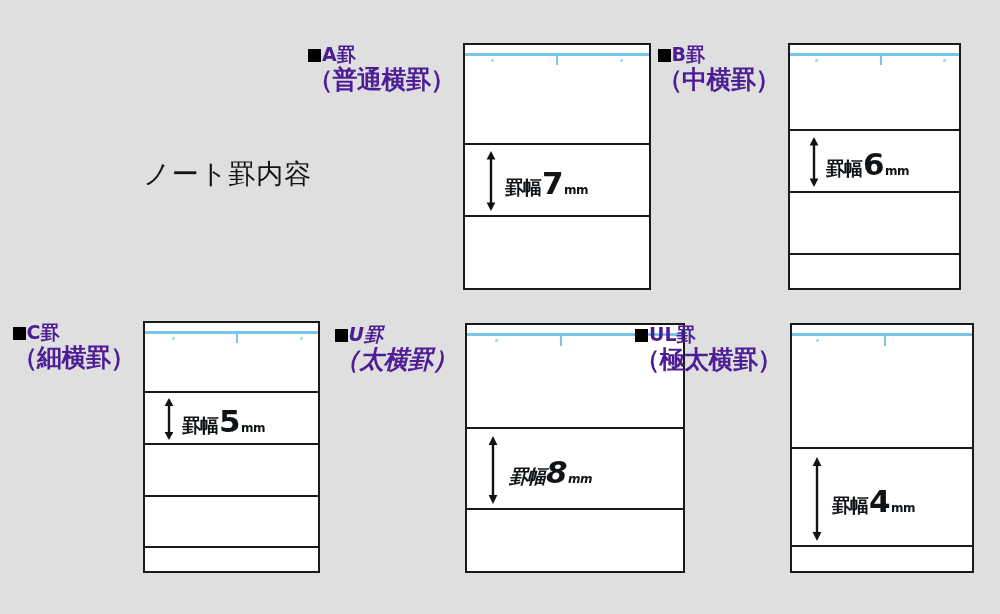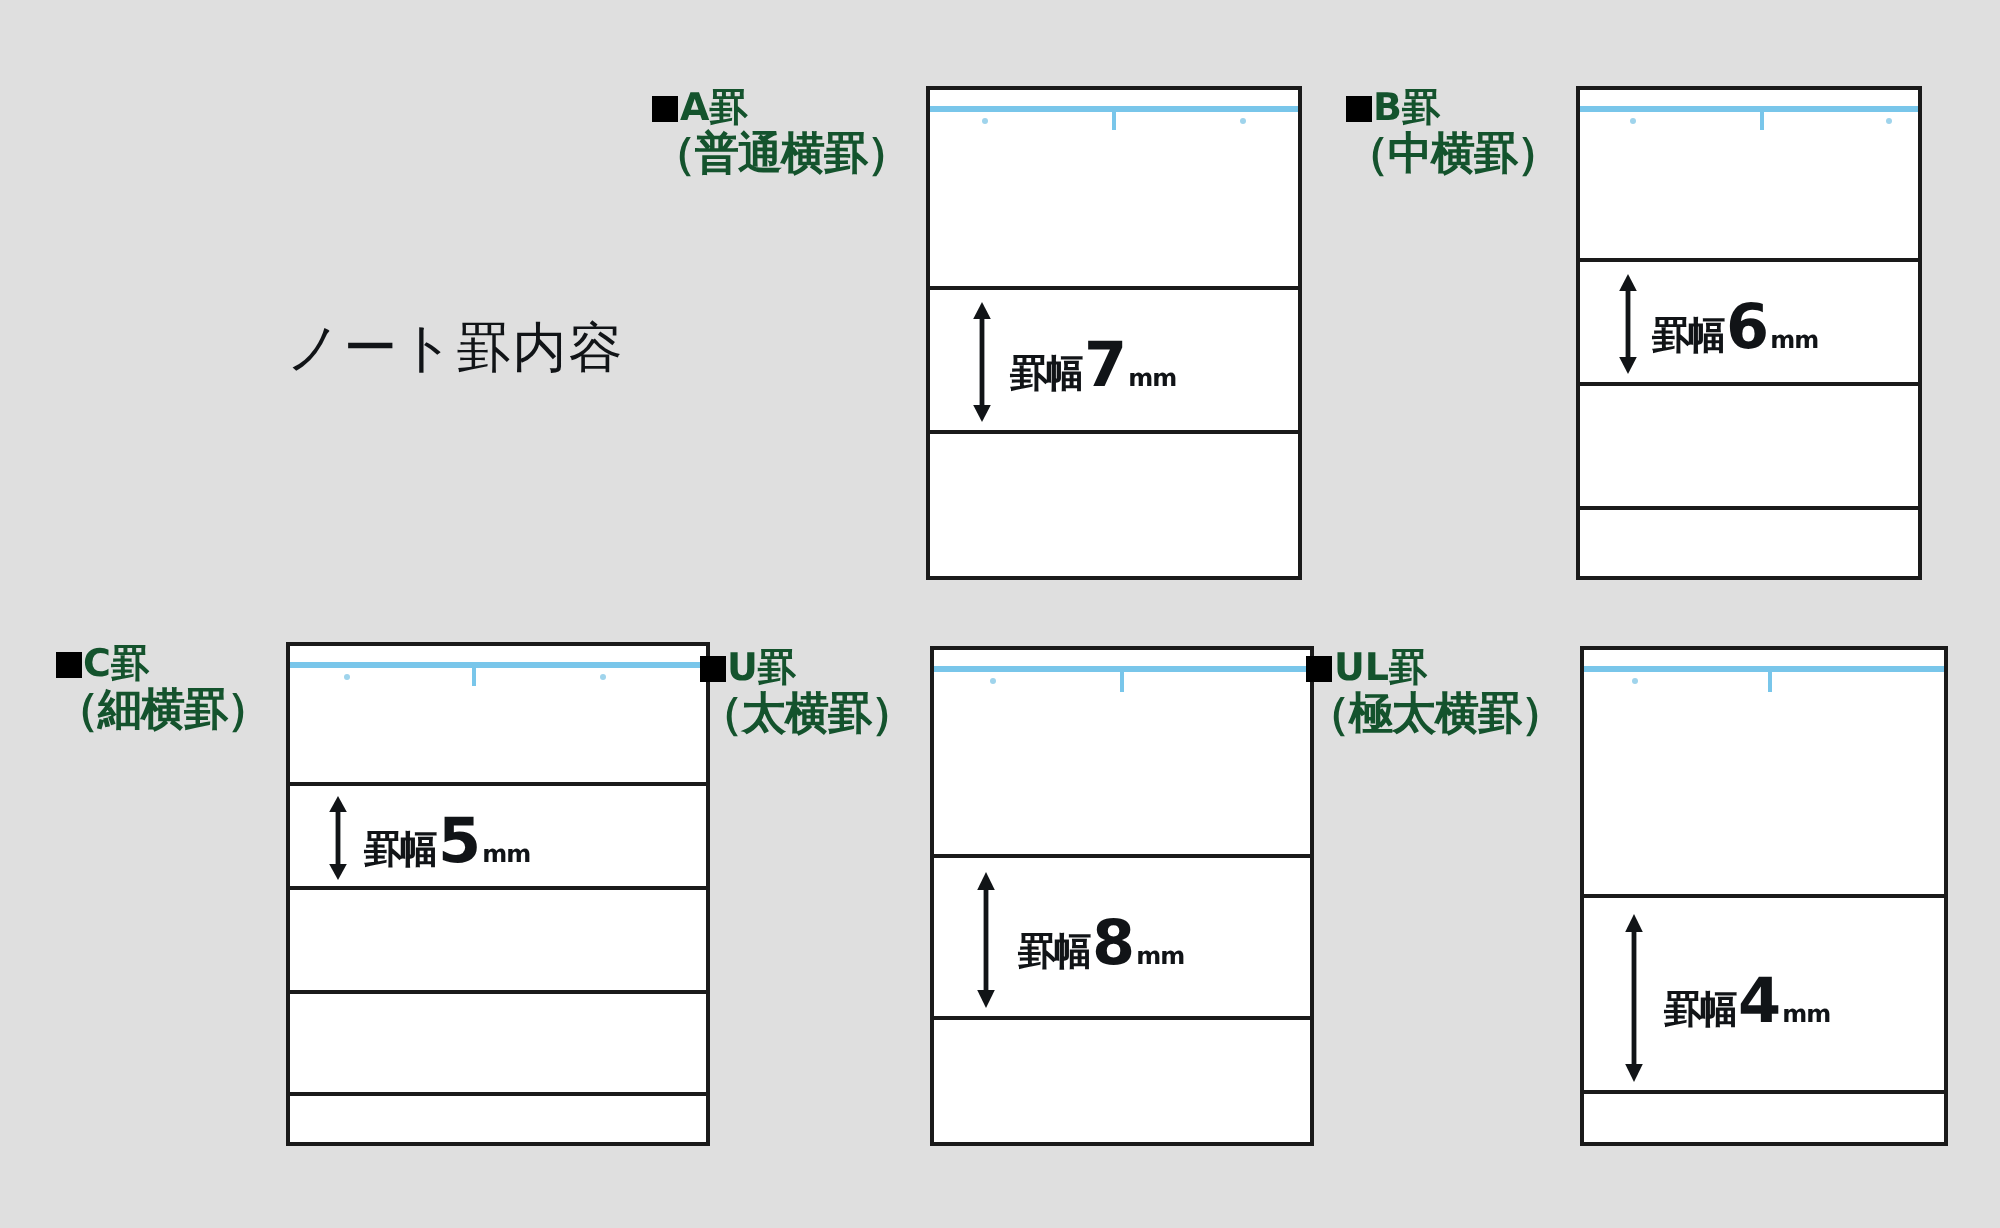--- a/index.html
+++ b/index.html
@@ -39,31 +39,31 @@
     position: absolute;
   }
 
   .sample-label {
     position: absolute;
     right: 100%;
     top: 0;
     margin-right: 8px;
     text-align: left;
     white-space: nowrap;
-    color: #14532d;
+    color: #4c1d95;
     font-weight: 700;
     line-height: 1.18;
   }
   .label-line1 {
     font-size: 19px;
     display: block;
     letter-spacing: 0px;
   }
   .label-line2 {
-    font-size: 22px;
+    font-size: 25px;
     display: block;
     letter-spacing: -0.5px;
   }
   .bullet-sq {
     display: inline-block;
     width: 13px;
     height: 13px;
     background: #000;
     margin-right: 1px;
     vertical-align: -1px;
@@ -206,21 +206,21 @@
             <span class="dim-num">6</span>
             <span class="dim-unit">mm</span>
           </div>
         </div>
       </div>
       <div class="row" style="height:62px;"></div>
       <div class="row" style="height:33px;"></div>
     </div>
   </div>
 
-  <div class="sample" style="left:143px; top:321px; width:212px;">
+  <div class="sample" style="left:143px; top:321px; width:177px;">
     <div class="sample-label">
       <span class="label-line1"><span class="bullet-sq"></span>C罫</span>
       <span class="label-line2">（細横罫）</span>
     </div>
     <div class="card" style="height:252px;">
       <div class="row" style="height:70px;">
         <div class="blue-rule" style="top:8px;"></div>
         <div class="blue-dot" style="left:27px; top:14px;"></div>
         <div class="blue-tick" style="left:91px; top:11px; height:9px;"></div>
         <div class="blue-dot" style="left:155px; top:14px;"></div>
@@ -238,21 +238,21 @@
             <span class="dim-unit">mm</span>
           </div>
         </div>
       </div>
       <div class="row" style="height:52px;"></div>
       <div class="row" style="height:51px;"></div>
       <div class="row" style="height:23px;"></div>
     </div>
   </div>
 
-  <div class="sample" style="left:465px; top:323px; width:192px;">
+  <div class="sample" style="left:465px; top:323px; width:220px;font-style:italic;">
     <div class="sample-label">
       <span class="label-line1"><span class="bullet-sq"></span>U罫</span>
       <span class="label-line2">（太横罫）</span>
     </div>
     <div class="card" style="height:250px;">
       <div class="row" style="height:104px;">
         <div class="blue-rule" style="top:8px;"></div>
         <div class="blue-dot" style="left:28px; top:14px;"></div>
         <div class="blue-tick" style="left:93px; top:11px; height:10px;"></div>
       </div>

